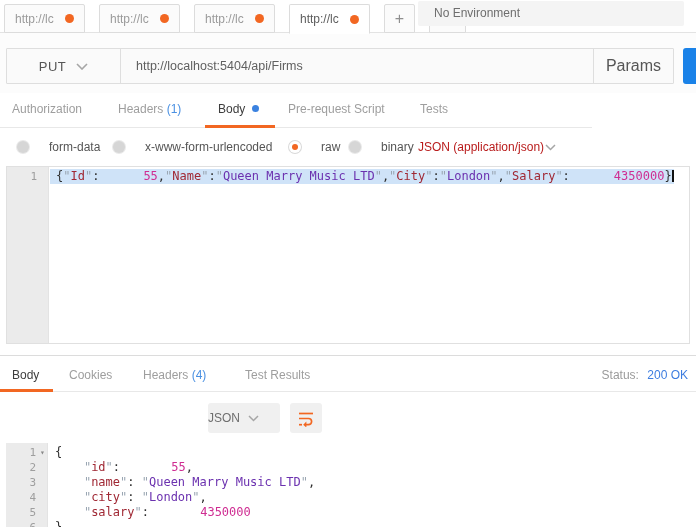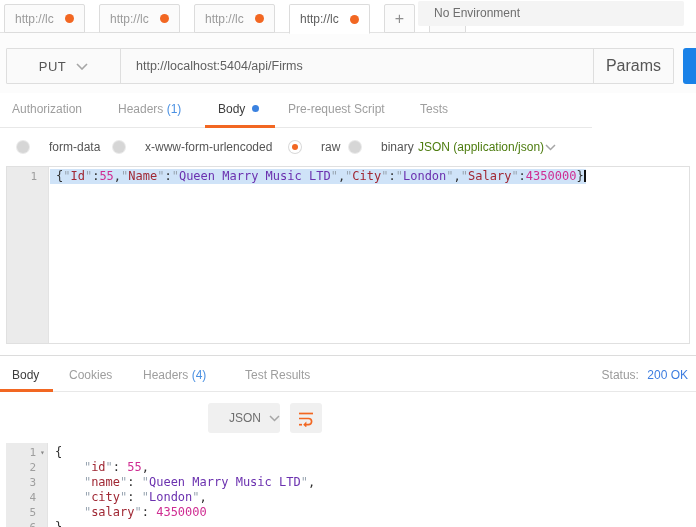--- a/index.html
+++ b/index.html
@@ -48,58 +48,58 @@
   
   .optrow { position:absolute; left:0; top:128px; width:696px; height:38px; background:#fff; }
   .opt { position:absolute; top:12px; display:flex; align-items:center; gap:20px;
     font-size:12px; color:#555; }
   .radio { width:12px; height:12px; border-radius:50%; background:#d6d6d6;
     box-shadow:0 0 0 1px #e9e9e9; }
   .radio.sel { background:#fff; box-shadow:0 0 0 1px #d9d9d9; position:relative; }
   .radio.sel::after { content:''; position:absolute; left:3px; top:3px; width:6px; height:6px;
     border-radius:50%; background:#f26722; }
   .ctype { position:absolute; left:418px; top:12px; display:flex; align-items:center; gap:1px;
-    font-size:12px; color:#4d7c0f; }
+    font-size:12px; color:#b91c1c; }
 
   
   .editor { position:absolute; background:#fff; font-family:"DejaVu Sans Mono", monospace;
     font-size:12px; }
   .editor1 { left:6px; top:166px; width:684px; height:178px; border:1px solid #e0e0e0; }
   .editor2 { left:6px; top:443px; width:690px; height:84px; }
   .gutterbg { position:absolute; left:0; top:0; bottom:0; width:42px; background:#ebebeb;
     border-right:1px solid #e3e3e3; }
   .codewrap { position:absolute; left:0; right:0; top:2px; }
   .cl { display:flex; height:15px; line-height:15px; white-space:pre; }
   .ln { width:30px; text-align:right; color:#9e9e9e; font-size:11px; flex:0 0 auto; }
   .foldcol { width:13px; text-align:center; color:#888; font-size:8px; flex:0 0 auto; }
   .code { padding-left:6px; color:#333; }
   .sel { background:#cfe3f8; }
   .t-p { color:#2d2d2d; } .t-k { color:#a02834; } .t-s { color:#6b31af; }
-  .t-n { color:#cf2d92; } .t-q { color:#9aa6b2; } .t-w { color:#333; }
+  .t-n { color:#cf2d92;margin-left:44px; } .t-q { color:#9aa6b2; } .t-w { color:#333; }
   .cursor { display:inline-block; width:2px; height:12px; background:#111;
     vertical-align:-2px; margin-left:0px; }
 
   
   .resptabs { position:absolute; left:0; top:355px; width:696px; height:37px;
     border-top:1px solid #dcdcdc; border-bottom:1px solid #e8e8e8; background:#fff; }
   .resptabs .item { position:absolute; top:12px; font-size:12px; color:#9e9e9e; }
   .resptabs .active { color:#3d3d3d; }
   .resptabs .count { color:#4a90e2; }
   .underline2 { position:absolute; left:0px; bottom:-1px; width:53px; height:3px; background:#f26722; }
   .statuswrap { position:absolute; right:8px; top:12px; font-size:12px; }
   .statuslabel { color:#9a9a9a; } .statusval { color:#3d7de0; margin-left:5px; }
 
   
   .resptoolbar { position:absolute; left:0; top:392px; width:696px; height:51px; background:#fff; }
   .segmented { position:absolute; left:6px; top:11px; height:30px; display:flex;
     border:1px solid #dedede; border-radius:4px; background:#f0f0f0; overflow:hidden; }
   .seg { padding:0 19px; line-height:28px; font-size:12px; color:#9e9e9e; }
   .seg.active { color:#3d3d3d; }
   .langdd { position:absolute; left:208px; top:11px; width:72px; height:30px; background:#f0f0f0;
-    border-radius:3px; display:flex; align-items:center; justify-content:flex-end; gap:8px;
+    border-radius:3px; display:flex; align-items:center; justify-content:flex-start; gap:8px;
     font-size:12px; color:#6e6e6e; }
   .wrapbtn { position:absolute; left:290px; top:11px; width:32px; height:30px; background:#f0f0f0;
     border-radius:3px; display:flex; align-items:center; justify-content:center; }
   .chev { display:inline-block; }
 </style>
 </head>
 <body>
 
 <div class="topbar">
   <div class="tabs">

